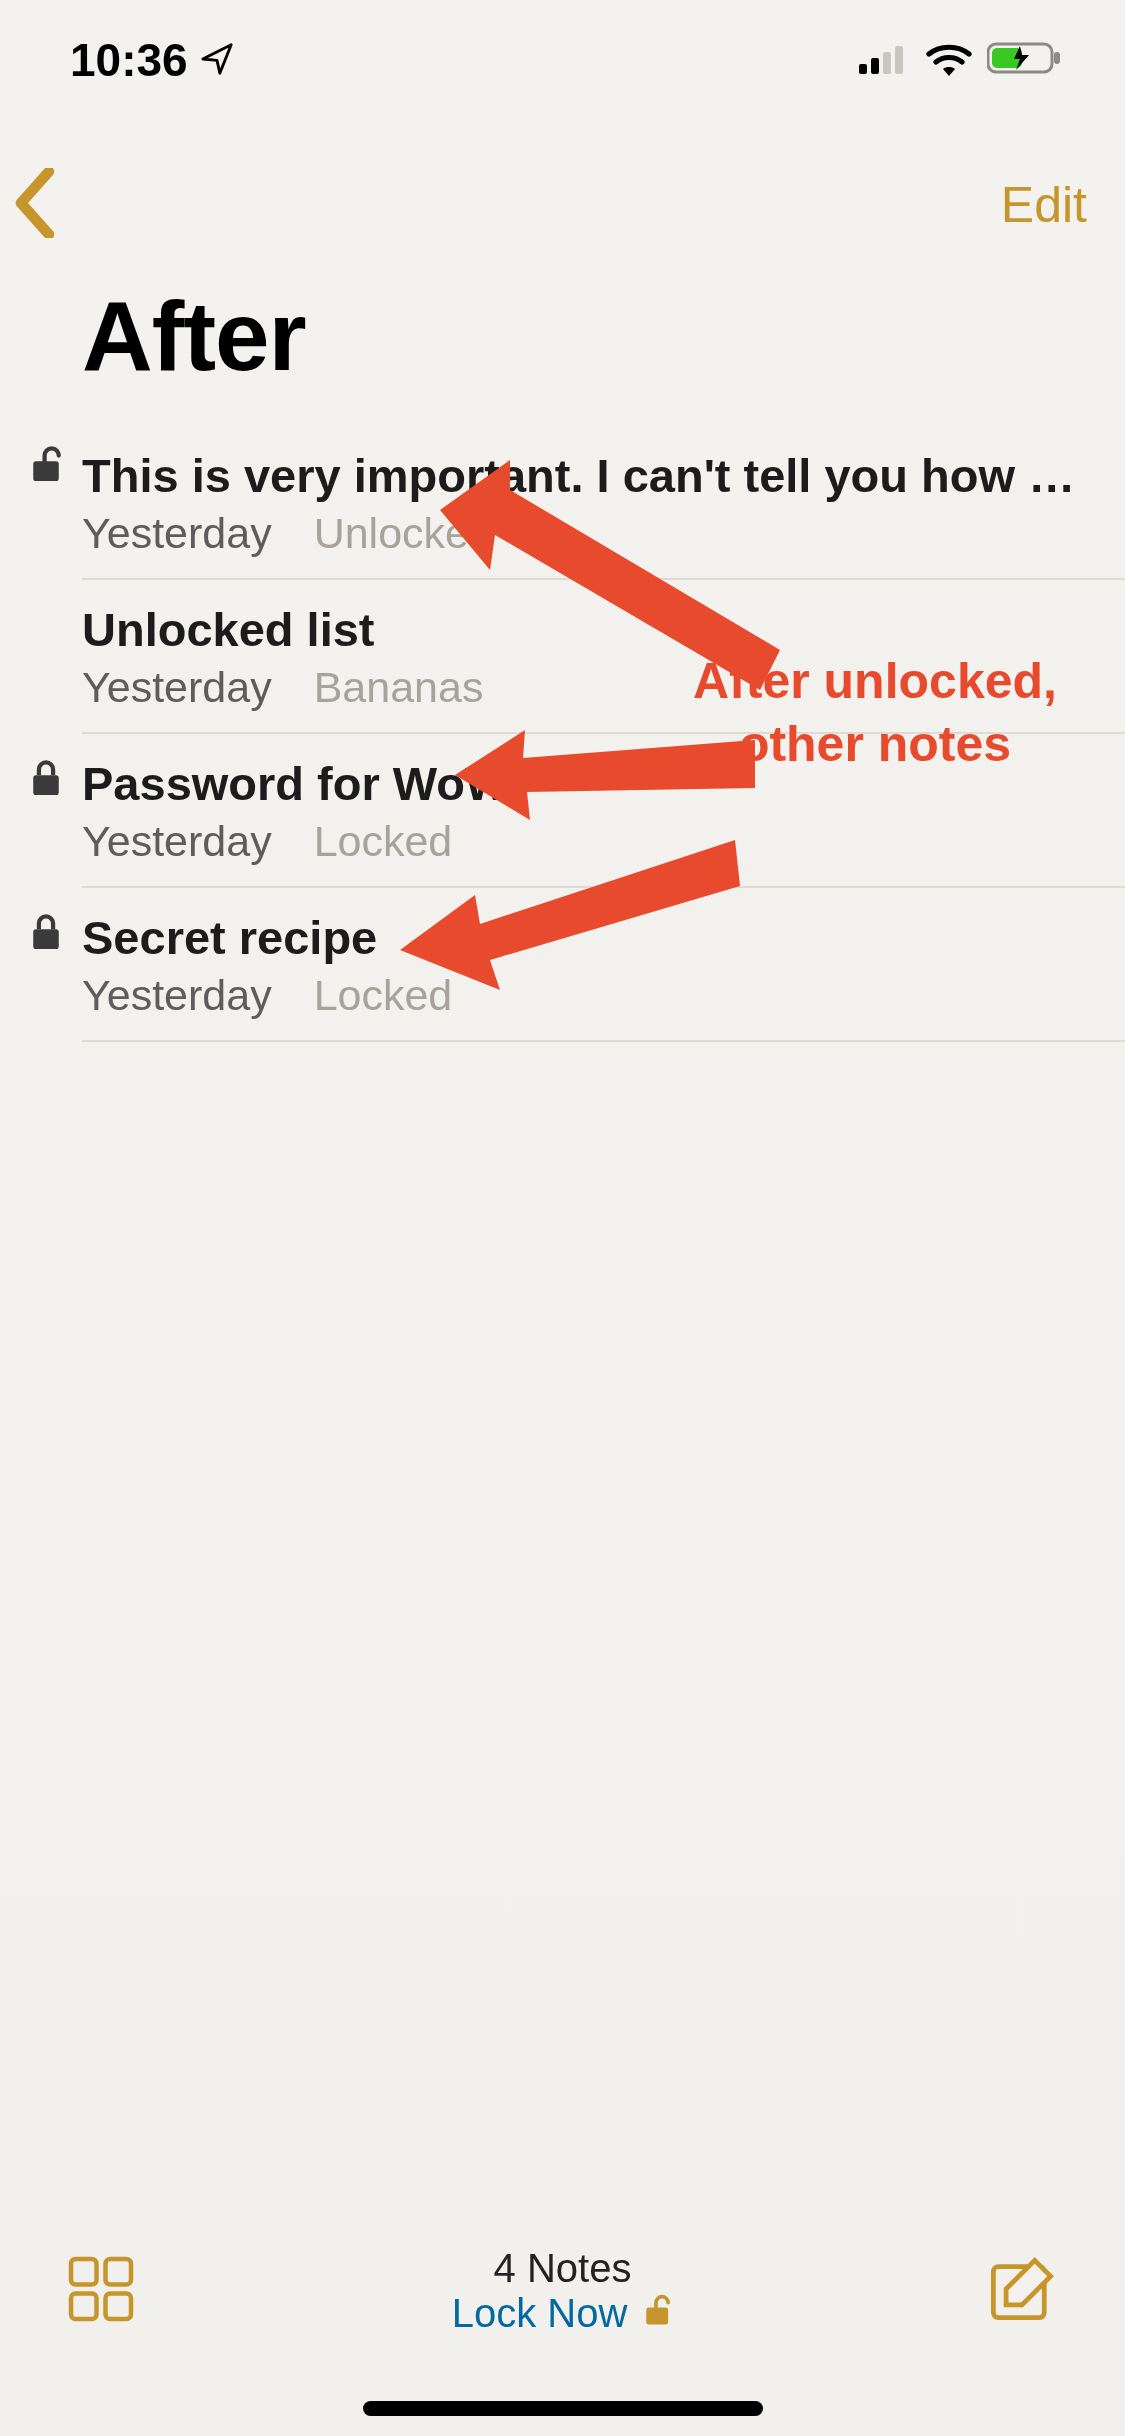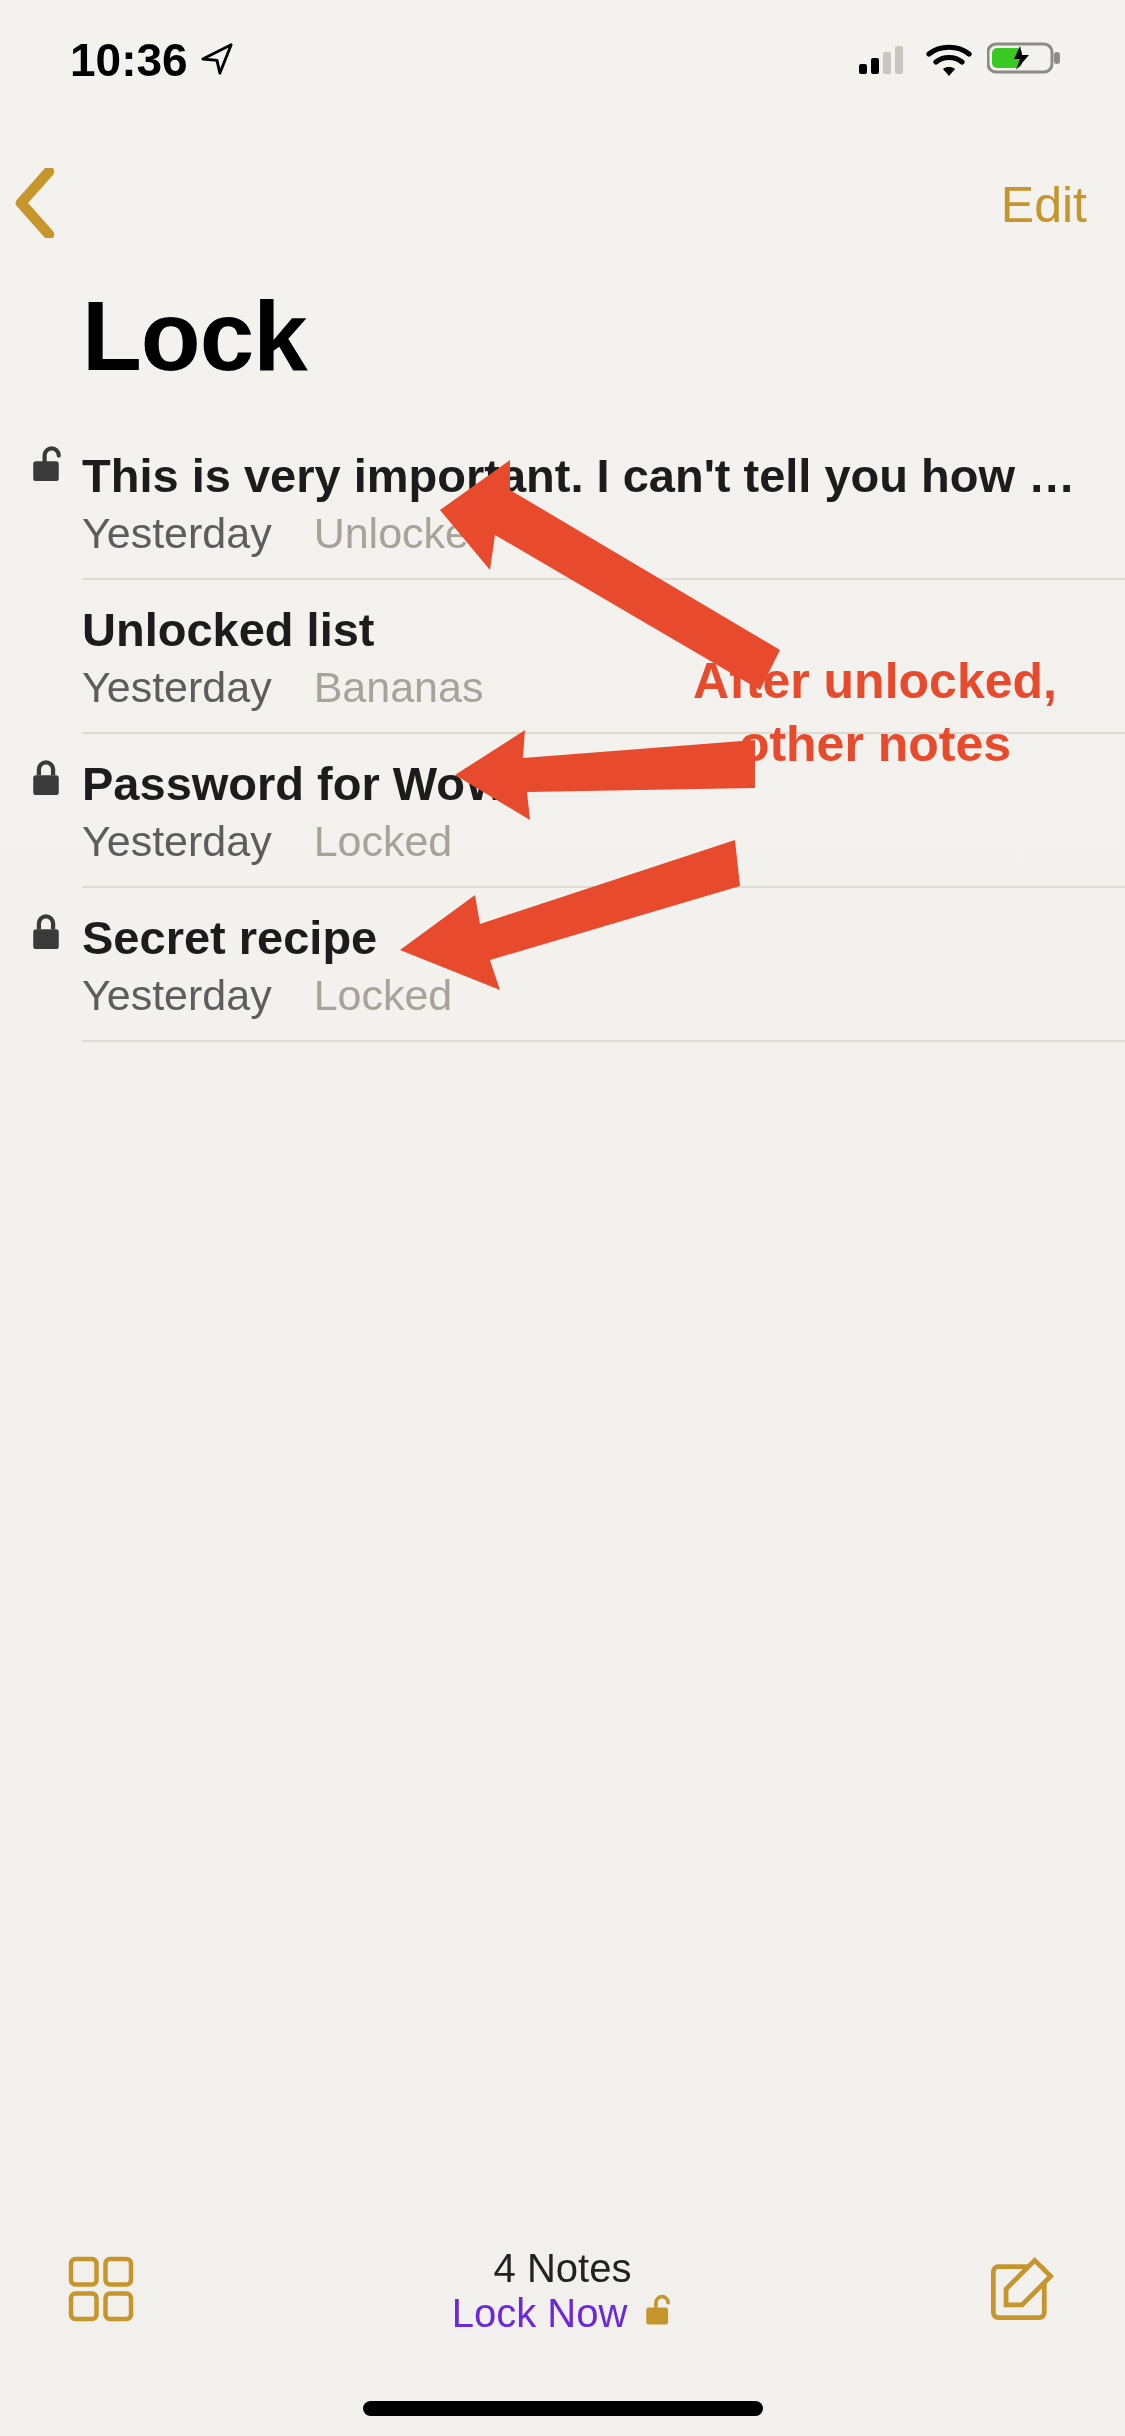--- a/index.html
+++ b/index.html
@@ -100,21 +100,21 @@
     justify-content: space-between;
     padding: 0 68px;
   }
   .toolbar-center {
     position: absolute;
     left: 50%; transform: translateX(-50%);
     text-align: center;
     font-size: 40px;
   }
   .toolbar-center .count { color: #222; }
-  .toolbar-center .lock-row { color: #6d28d9; display: flex; align-items: flex-end; justify-content: center; gap: 14px; }
+  .toolbar-center .lock-row { color: #0369a1; display: flex; align-items: flex-end; justify-content: center; gap: 14px; }
   .toolbar .grid-btn, .toolbar .compose-btn { color: #c6952b; }
 
   
   .home-indicator {
     position: absolute;
     bottom: 20px; left: 50%; transform: translateX(-50%);
     width: 400px; height: 15px;
     background: #000;
     border-radius: 20px;
   }
@@ -179,21 +179,21 @@
 
 <div class="nav">
   <span class="back">
     <svg width="42" height="70" viewBox="0 0 24 40">
       <path d="M20 2 L4 20 L20 38" stroke="#c6952b" stroke-width="6" fill="none" stroke-linecap="round" stroke-linejoin="round"></path>
     </svg>
   </span>
   <span class="edit">Edit</span>
 </div>
 
-<h1 class="title">Lock</h1>
+<h1 class="title">After</h1>
 
 <div class="list">
 
   <div class="row" style="padding-top:28px;">
     <div class="icon-slot">
       <svg width="34" height="40" viewBox="0 0 24 28">
         <rect x="3" y="12" width="18" height="14" rx="2" fill="#3a3a3a"></rect>
         <path d="M7 12 V8 a5 5 0 0 1 10 0" stroke="#3a3a3a" stroke-width="3" fill="none" stroke-linecap="round" transform="translate(4,0)"></path>
       </svg>
     </div>

